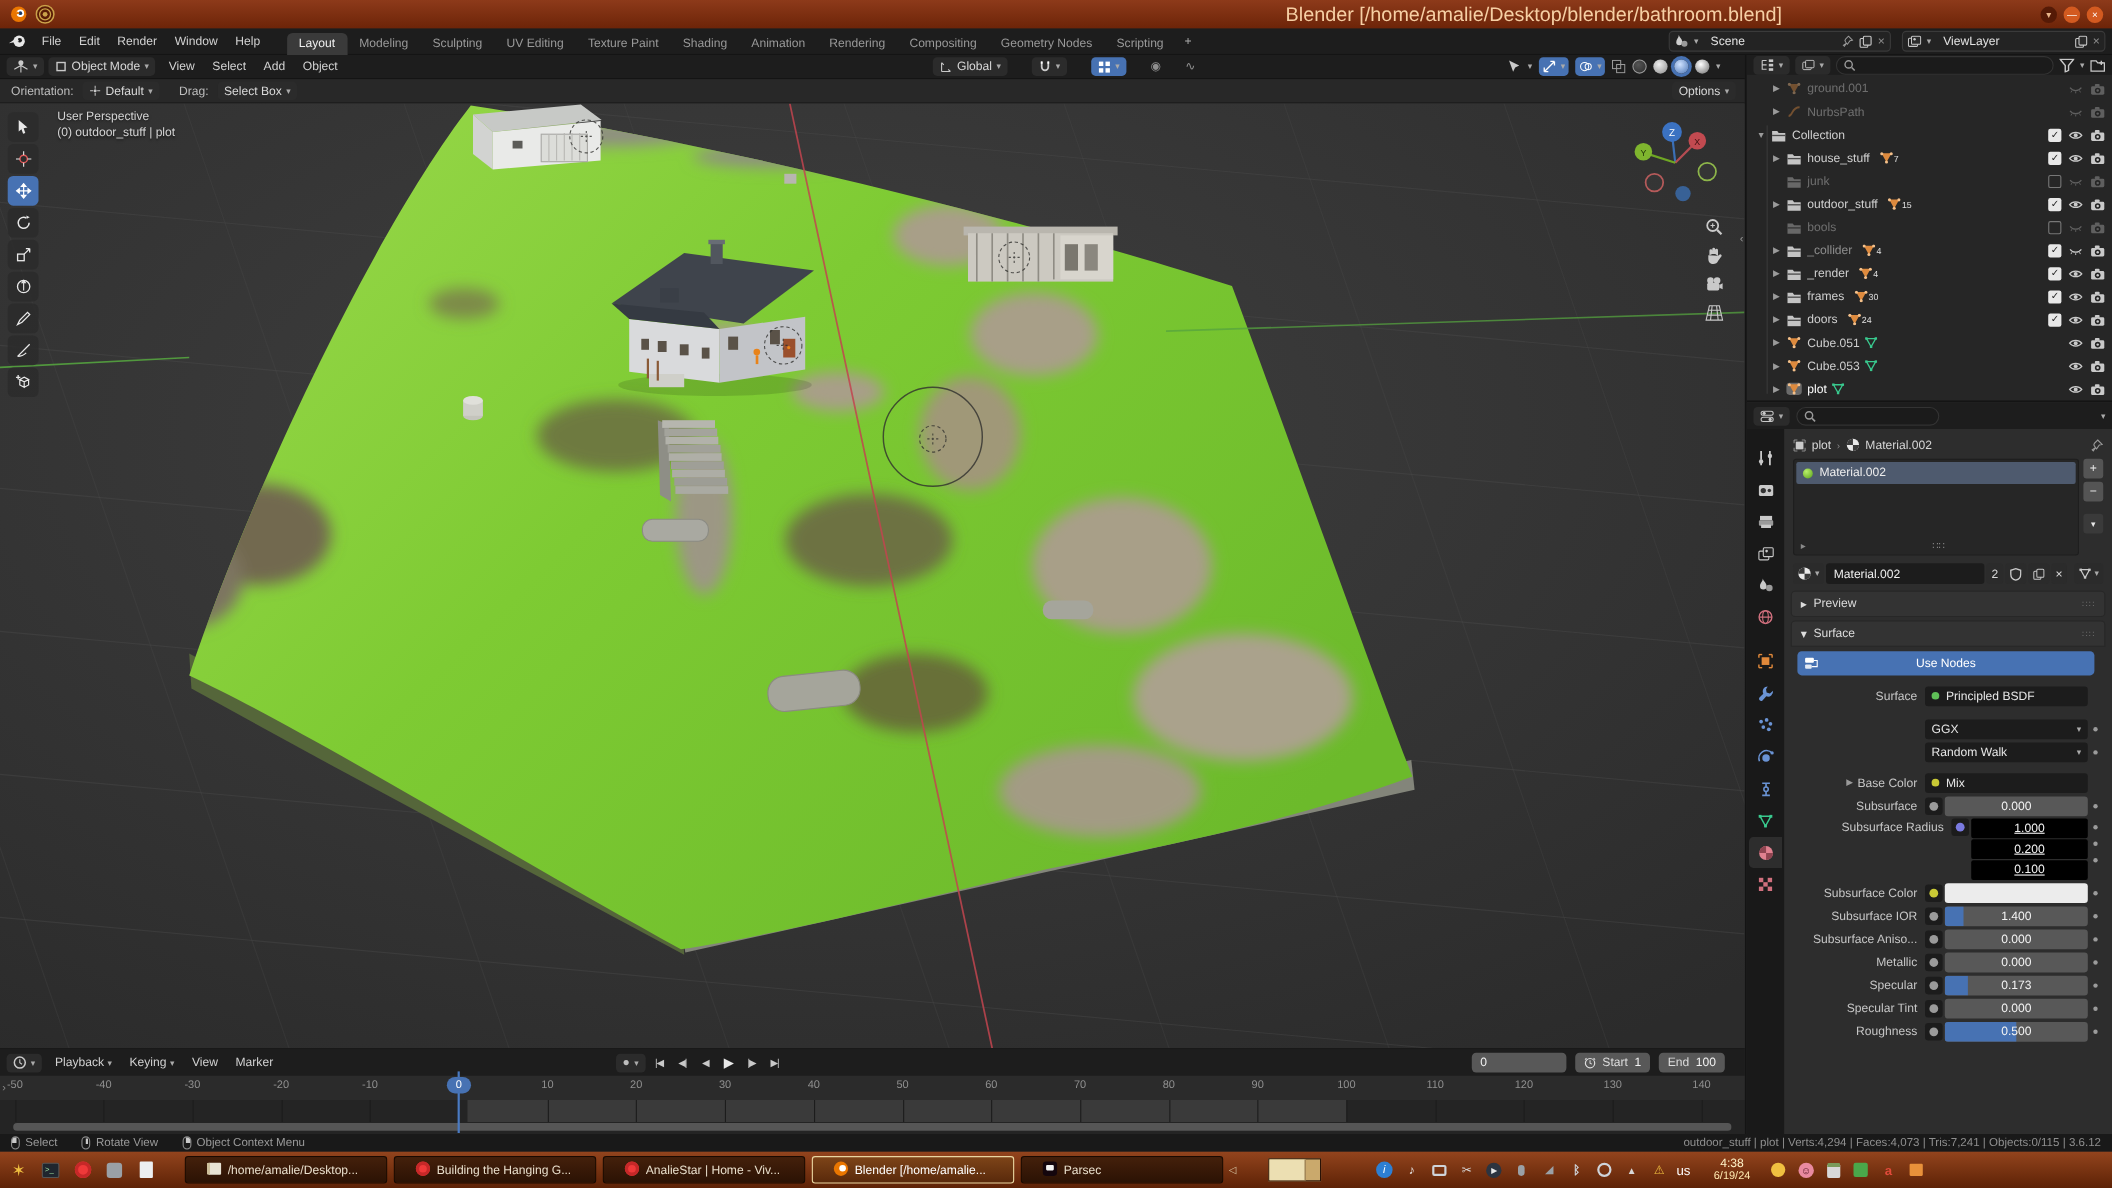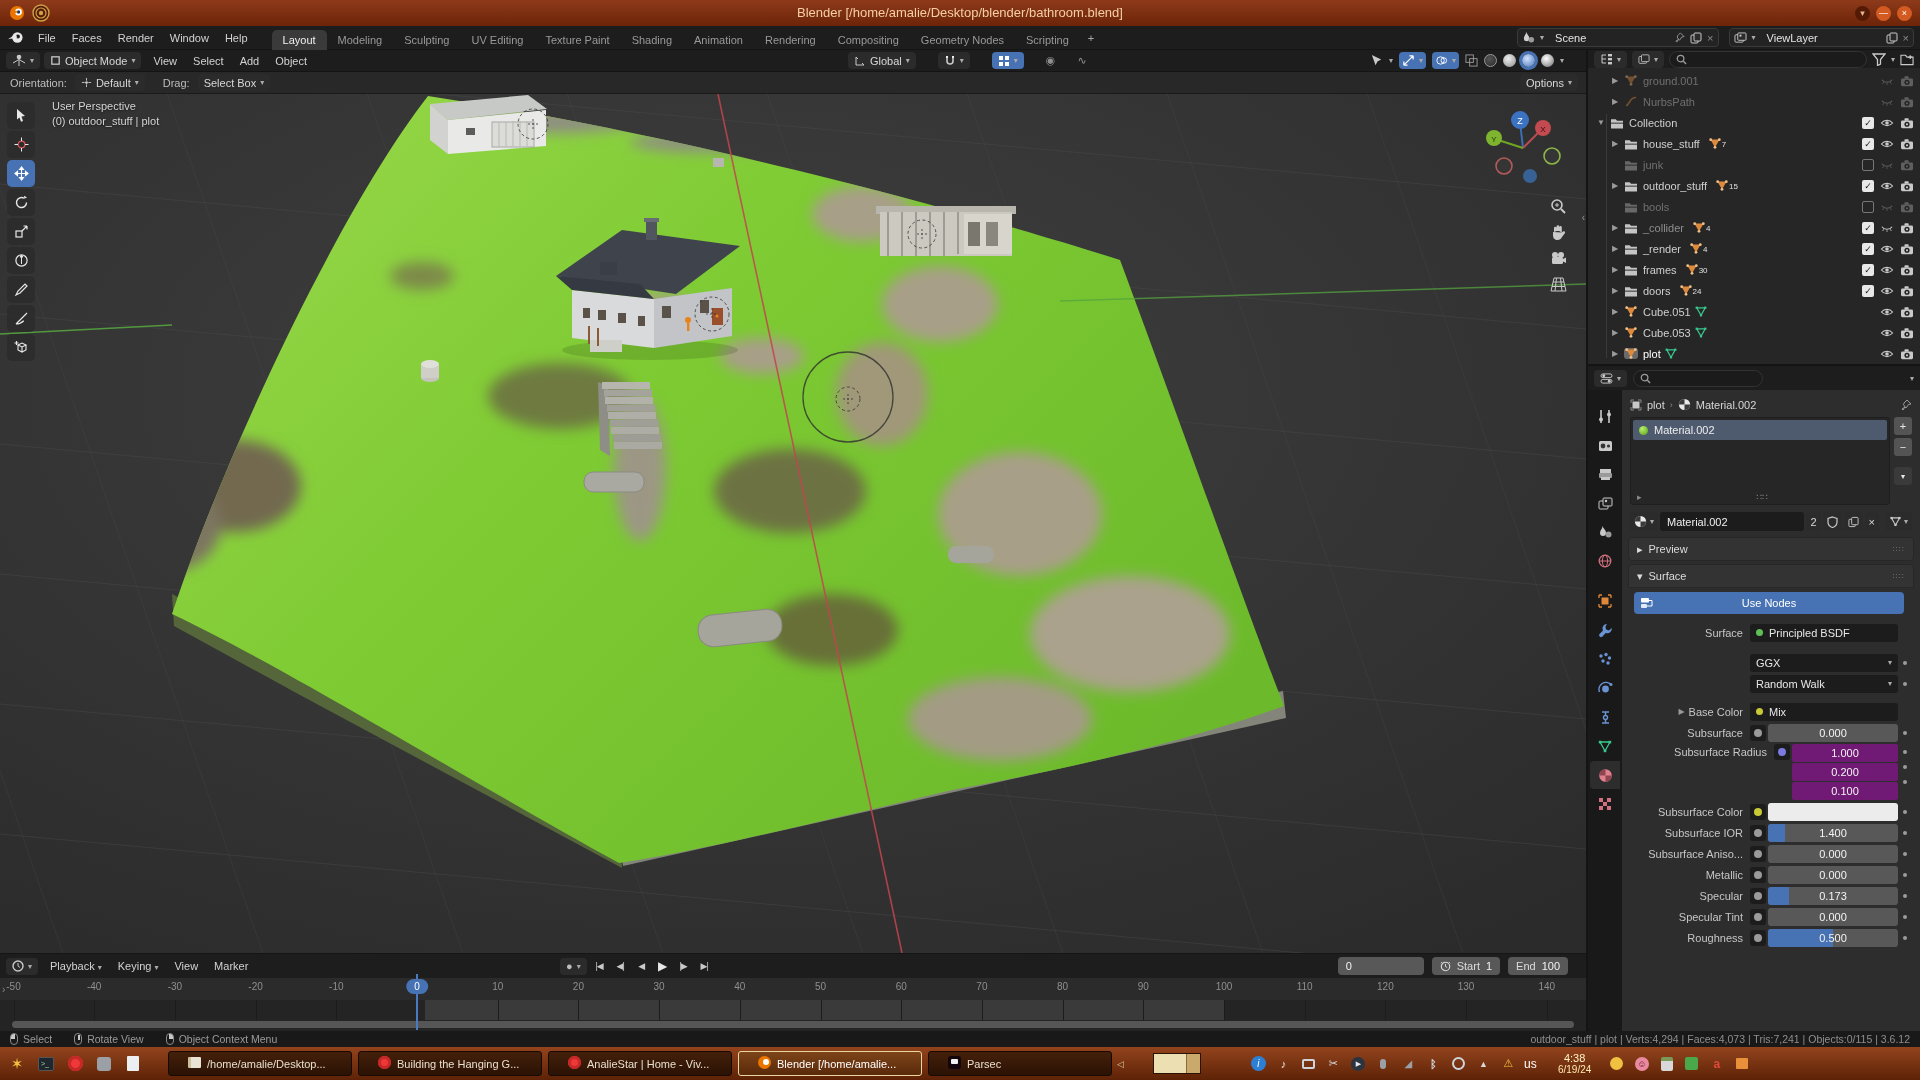--- a/index.html
+++ b/index.html
@@ -2,21 +2,21 @@
 <html><head>
 <meta charset="utf-8">
 <style>
 *{margin:0;padding:0;box-sizing:border-box;}
 html,body{width:1920px;height:1080px;}
 body{position:relative;background:#242424;font-family:"Liberation Sans","DejaVu Sans",sans-serif;font-size:11px;color:#d8d8d8;overflow:hidden;}
 svg{display:block;}
 .ell{white-space:nowrap;overflow:hidden;text-overflow:ellipsis;}
 
 #titlebar{position:absolute;left:0;top:0;width:1920px;height:26px;background:linear-gradient(#8d3a1a,#6d2408);display:flex;align-items:center;padding:0 8px;}
-#titlebar .tb-title{position:absolute;left:300px;right:300px;text-align:center;color:#f6cfa4;font-size:13px;line-height:26px;}
+#titlebar .tb-title{position:absolute;left:300px;right:300px;text-align:right;color:#f6cfa4;font-size:18px;line-height:26px;}
 .tb-ic{width:18px;height:18px;margin-right:6px;display:flex;align-items:center;justify-content:center;}
 .tb-btns{margin-left:auto;display:flex;gap:6px;align-items:center;}
 .wbtn{width:15px;height:15px;border-radius:50%;display:flex;align-items:center;justify-content:center;font-size:9px;color:#fff;}
 .wbtn.menu{background:#551a06;color:#e8b68a;}
 .wbtn.min{background:#d35a20;}
 .wbtn.close{background:#d35a20;}
 
 #topbar{position:absolute;top:26px;left:0;width:1920px;height:24px;background:#1d1d1d;display:flex;align-items:center;padding:0 6px;border-bottom:1px solid #141414;}
 .menu-item{padding:2px 8px;color:#d2d2d2;border-radius:3px;}
 #tb-tabs{display:flex;margin-left:16px;align-items:flex-end;height:24px;}
@@ -125,21 +125,21 @@
 .pfield{flex:1;height:18px;border-radius:3px;position:relative;display:flex;align-items:center;overflow:hidden;}
 .pfield.dark{background:#1c1c1c;padding:0 6px;gap:6px;color:#e6e6e6;}
 .pfield.menu{background:#1c1c1c;padding:0 6px;color:#e6e6e6;}
 .pfield.menu .carat{margin-left:auto;}
 .pfield.slider{background:#585858;justify-content:center;color:#f4f4f4;}
 .sfill{position:absolute;left:0;top:0;bottom:0;background:#4772b3;}
 .sval{position:relative;z-index:1;font-size:11px;}
 .pdot{width:14px;display:flex;justify-content:center;}
 .pdot i{width:4px;height:4px;border-radius:50%;background:#9b9b9b;}
 .veccol{flex:1;display:flex;flex-direction:column;gap:1px;}
-.vecf{height:18px;background:#701a75;border-radius:2px;display:flex;align-items:center;justify-content:center;color:#f4f4f4;}
+.vecf{height:18px;background:#000000;border-radius:2px;display:flex;align-items:center;justify-content:center;color:#f4f4f4;text-decoration:underline;}
 .prow.vec{align-items:flex-start;padding-left:24px;}
 .prow.vec .plabel{margin-top:2px;}
 .colorf{flex:1;height:18px;border-radius:3px;}
 
 #statusbar{position:absolute;left:0;right:0;bottom:33px;height:16px;background:#191919;display:flex;align-items:center;padding:0 10px;gap:22px;color:#9a9a9a;font-size:10.5px;}
 .hint{display:flex;align-items:center;gap:5px;}
 .mouse{width:8px;height:12px;border:1px solid #8a8a8a;border-radius:4px;position:relative;}
 .mouse i{position:absolute;background:#c9c9c9;}
 .mouse.l i{left:0;top:0;width:4px;height:5px;border-radius:3px 0 0 0;}
 .mouse.m i{left:3px;top:1px;width:2px;height:5px;}
@@ -189,21 +189,21 @@
 <div id="topbar">
   <span class="tb-ic">
     <svg width="15" height="13" viewBox="0 0 16 14">
         <circle cx="10" cy="7" r="5.6" fill="#e8e8e8"></circle>
         <circle cx="10.6" cy="6" r="2.2" fill="#1d1d1d"></circle>
         <path d="M0 9 L8 3.5 L10 7 Z" fill="#e8e8e8"></path>
       </svg>
   </span>
   <div id="tb-menus" style="display:flex;">
       <span class="menu-item">File</span>
-      <span class="menu-item">Faces</span>
+      <span class="menu-item">Edit</span>
       <span class="menu-item">Render</span>
       <span class="menu-item">Window</span>
       <span class="menu-item">Help</span>
     </div>
   <div id="tb-tabs">
       <span class="tab active">Layout</span>
       <span class="tab">Modeling</span>
       <span class="tab">Sculpting</span>
       <span class="tab">UV Editing</span>
       <span class="tab">Texture Paint</span>

